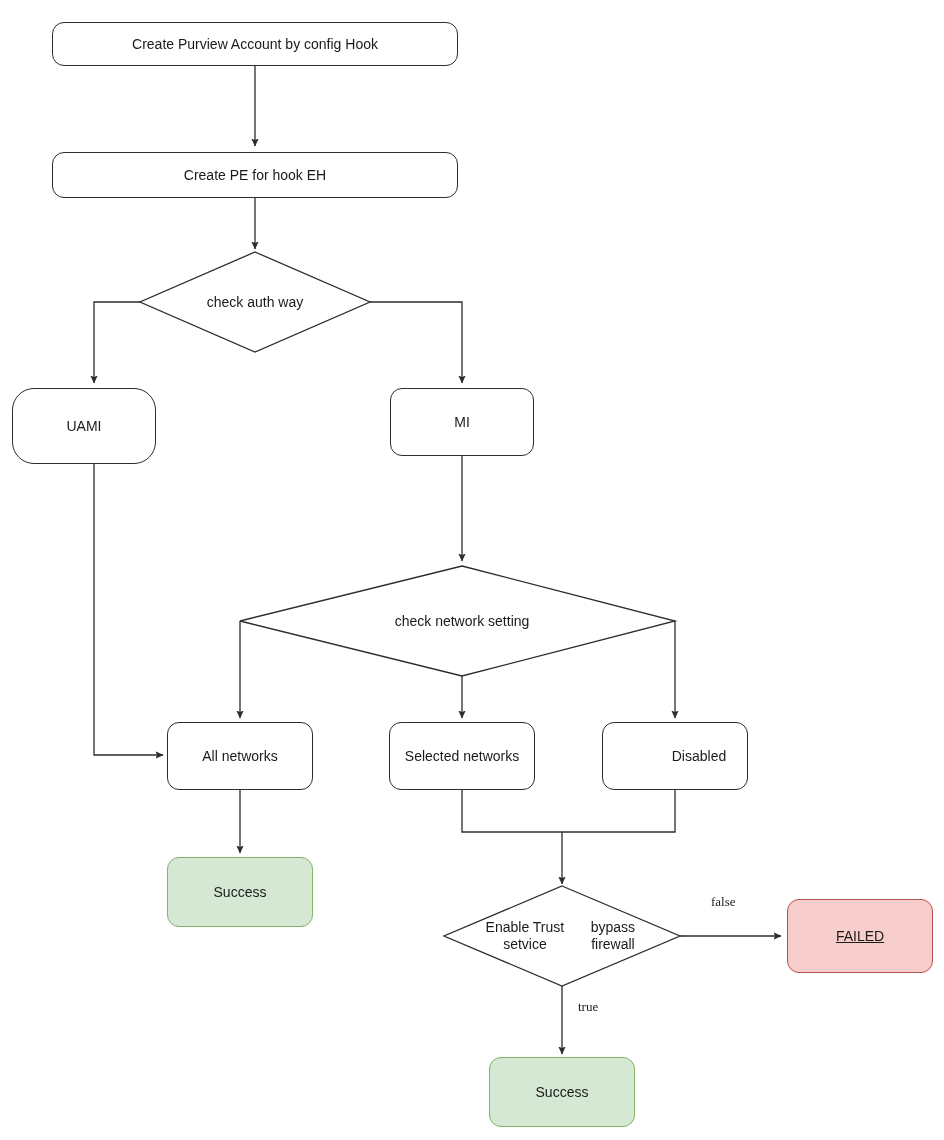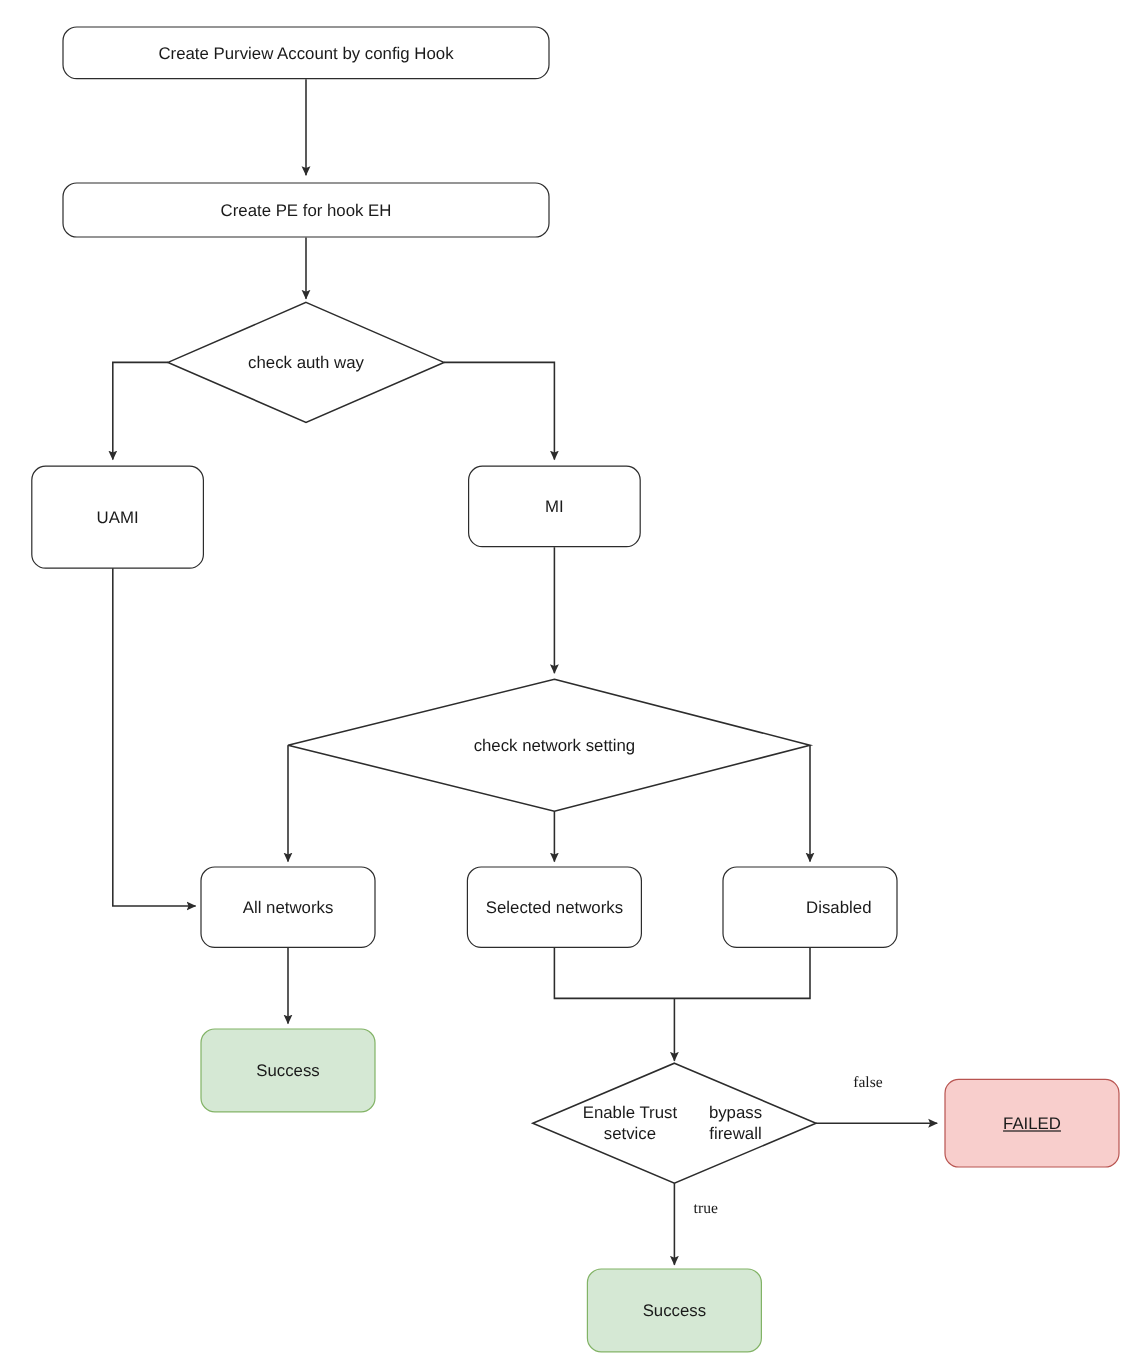--- a/index.html
+++ b/index.html
@@ -135,21 +135,21 @@
   </div>
 
   <div class="node" style="left:52px; top:152px; width:406px; height:46px;">
     <span>Create PE for hook EH</span>
   </div>
 
   <div class="diamond-label" style="left:175px; top:291px; width:160px; height:22px;">
     <span>check auth way</span>
   </div>
 
-  <div class="node" style="left:26px; top:388px; width:144px; height:86px;">
+  <div class="node" style="left:12px; top:388px; width:144px; height:76px;border-radius:22px;">
     <span>UAMI</span>
   </div>
 
   <div class="node" style="left:390px; top:388px; width:144px; height:68px;">
     <span>MI</span>
   </div>
 
   <div class="diamond-label" style="left:362px; top:610px; width:200px; height:22px;">
     <span>check network setting</span>
   </div>

